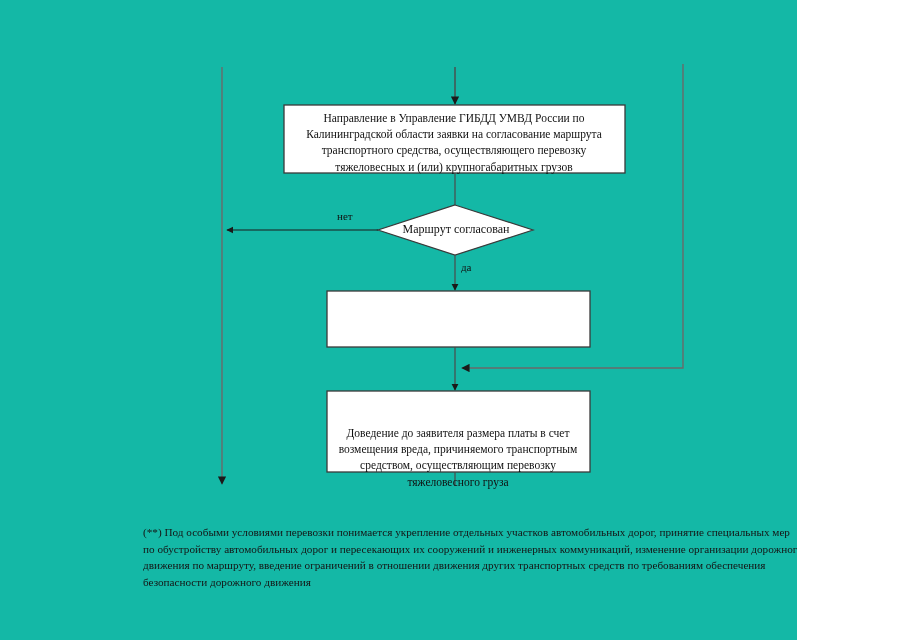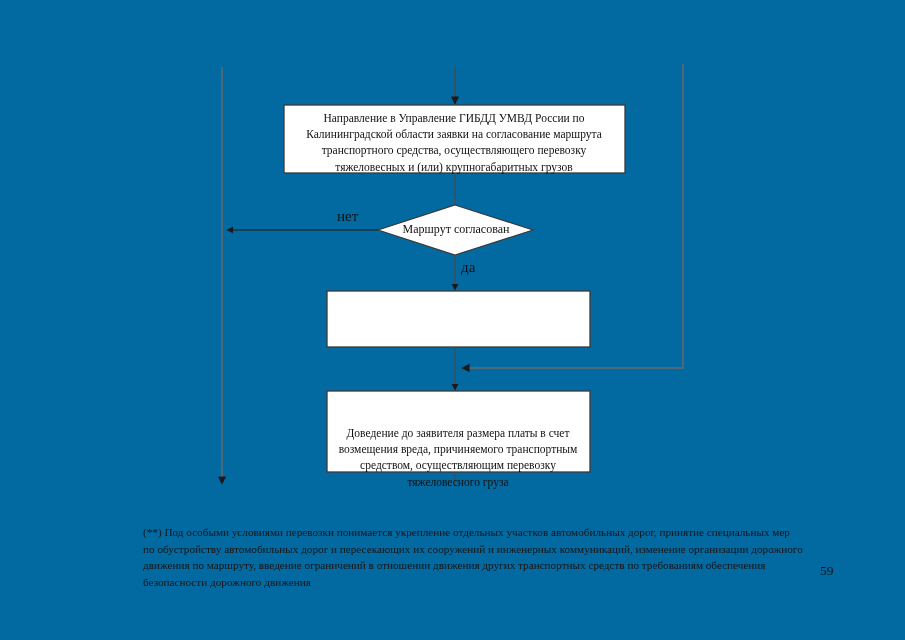--- a/index.html
+++ b/index.html
@@ -2,23 +2,23 @@
 <html><head>
 <meta charset="utf-8">
 <style>
   html, body {
     margin: 0;
     padding: 0;
     background: #ffffff;
   }
   #page {
     position: relative;
-    width: 905px;
+    width: 797px;
     height: 640px;
-    background: #0369a1;
+    background: #14b8a6;
     overflow: hidden;
     font-family: "Liberation Serif", "DejaVu Serif", serif;
     color: #000000;
   }
   .svg-layer {
     position: absolute;
     left: 0;
     top: 0;
     width: 905px;
     height: 640px;
@@ -26,21 +26,21 @@
   .node-text {
     position: absolute;
     text-align: center;
     font-size: 11.5px;
     line-height: 16.2px;
     color: #111111;
     font-family: "Liberation Serif", "DejaVu Serif", serif;
   }
   .edge-label {
     position: absolute;
-    font-size: 15px;
+    font-size: 11px;
     line-height: 13px;
     color: #111111;
     font-family: "Liberation Serif", "DejaVu Serif", serif;
   }
   #box1-text { left: 288px; top: 110px; width: 332px; }
   #box2-text { left: 331px; top: 296px; width: 254px; }
   #box3-text { left: 331px; top: 396px; width: 254px; margin-top: 29px; }
   #diamond-text {
     left: 383px; top: 222px; width: 146px;
     font-size: 12px; line-height: 15px;

